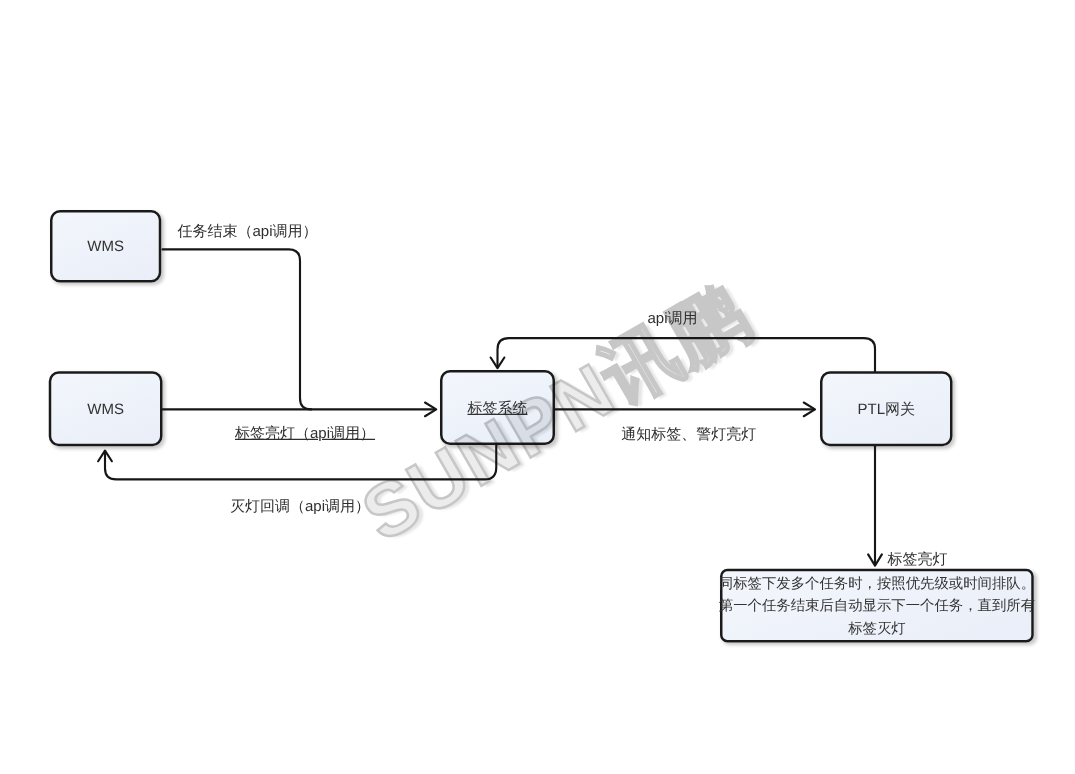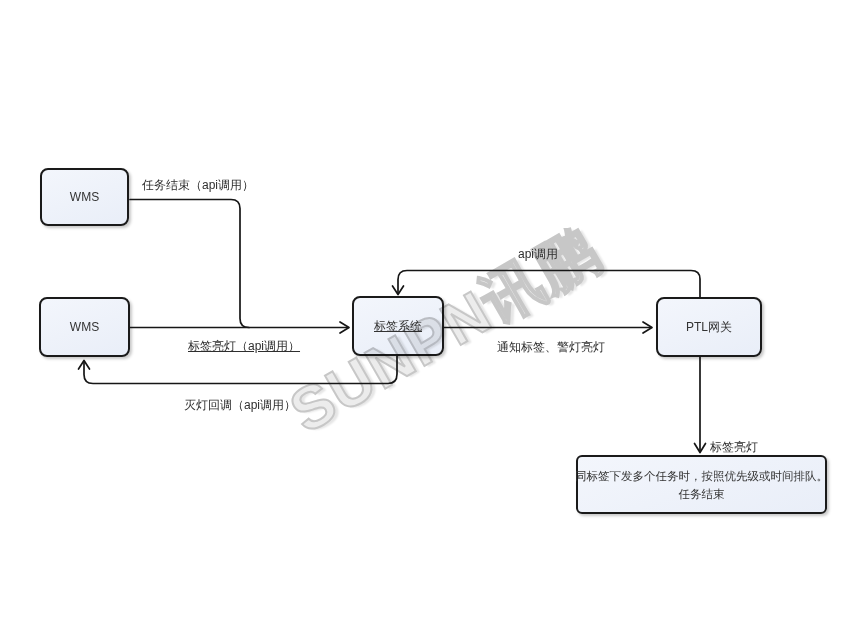--- a/index.html
+++ b/index.html
@@ -80,21 +80,22 @@
   <div class="node" id="node-labelsystem">
     <span>标签系统</span>
   </div>
 
   <div class="node" id="node-ptl">
     <span>PTL网关</span>
   </div>
 
   <div class="node" id="node-note">
     <span>同标签下发多个任务时，按照优先级或时间排队。</span>
-    <span>任务结束</span>
+    <span>第一个任务结束后自动显示下一个任务，直到所有</span>
+    <span>标签灭灯</span>
   </div>
 
   <div class="watermark">SUNPN讯鹏</div>
 
   <svg class="edges" width="860" height="619" viewBox="0 0 860 619">
 
     <path d="M130,199.5 H231 Q240,199.5 240,208.5 V318.5 Q240,327.5 249,327.5"></path>
 
     <path d="M130,327.5 H348"></path>
     <path d="M340,322 L349,327.5 L340,333"></path>

